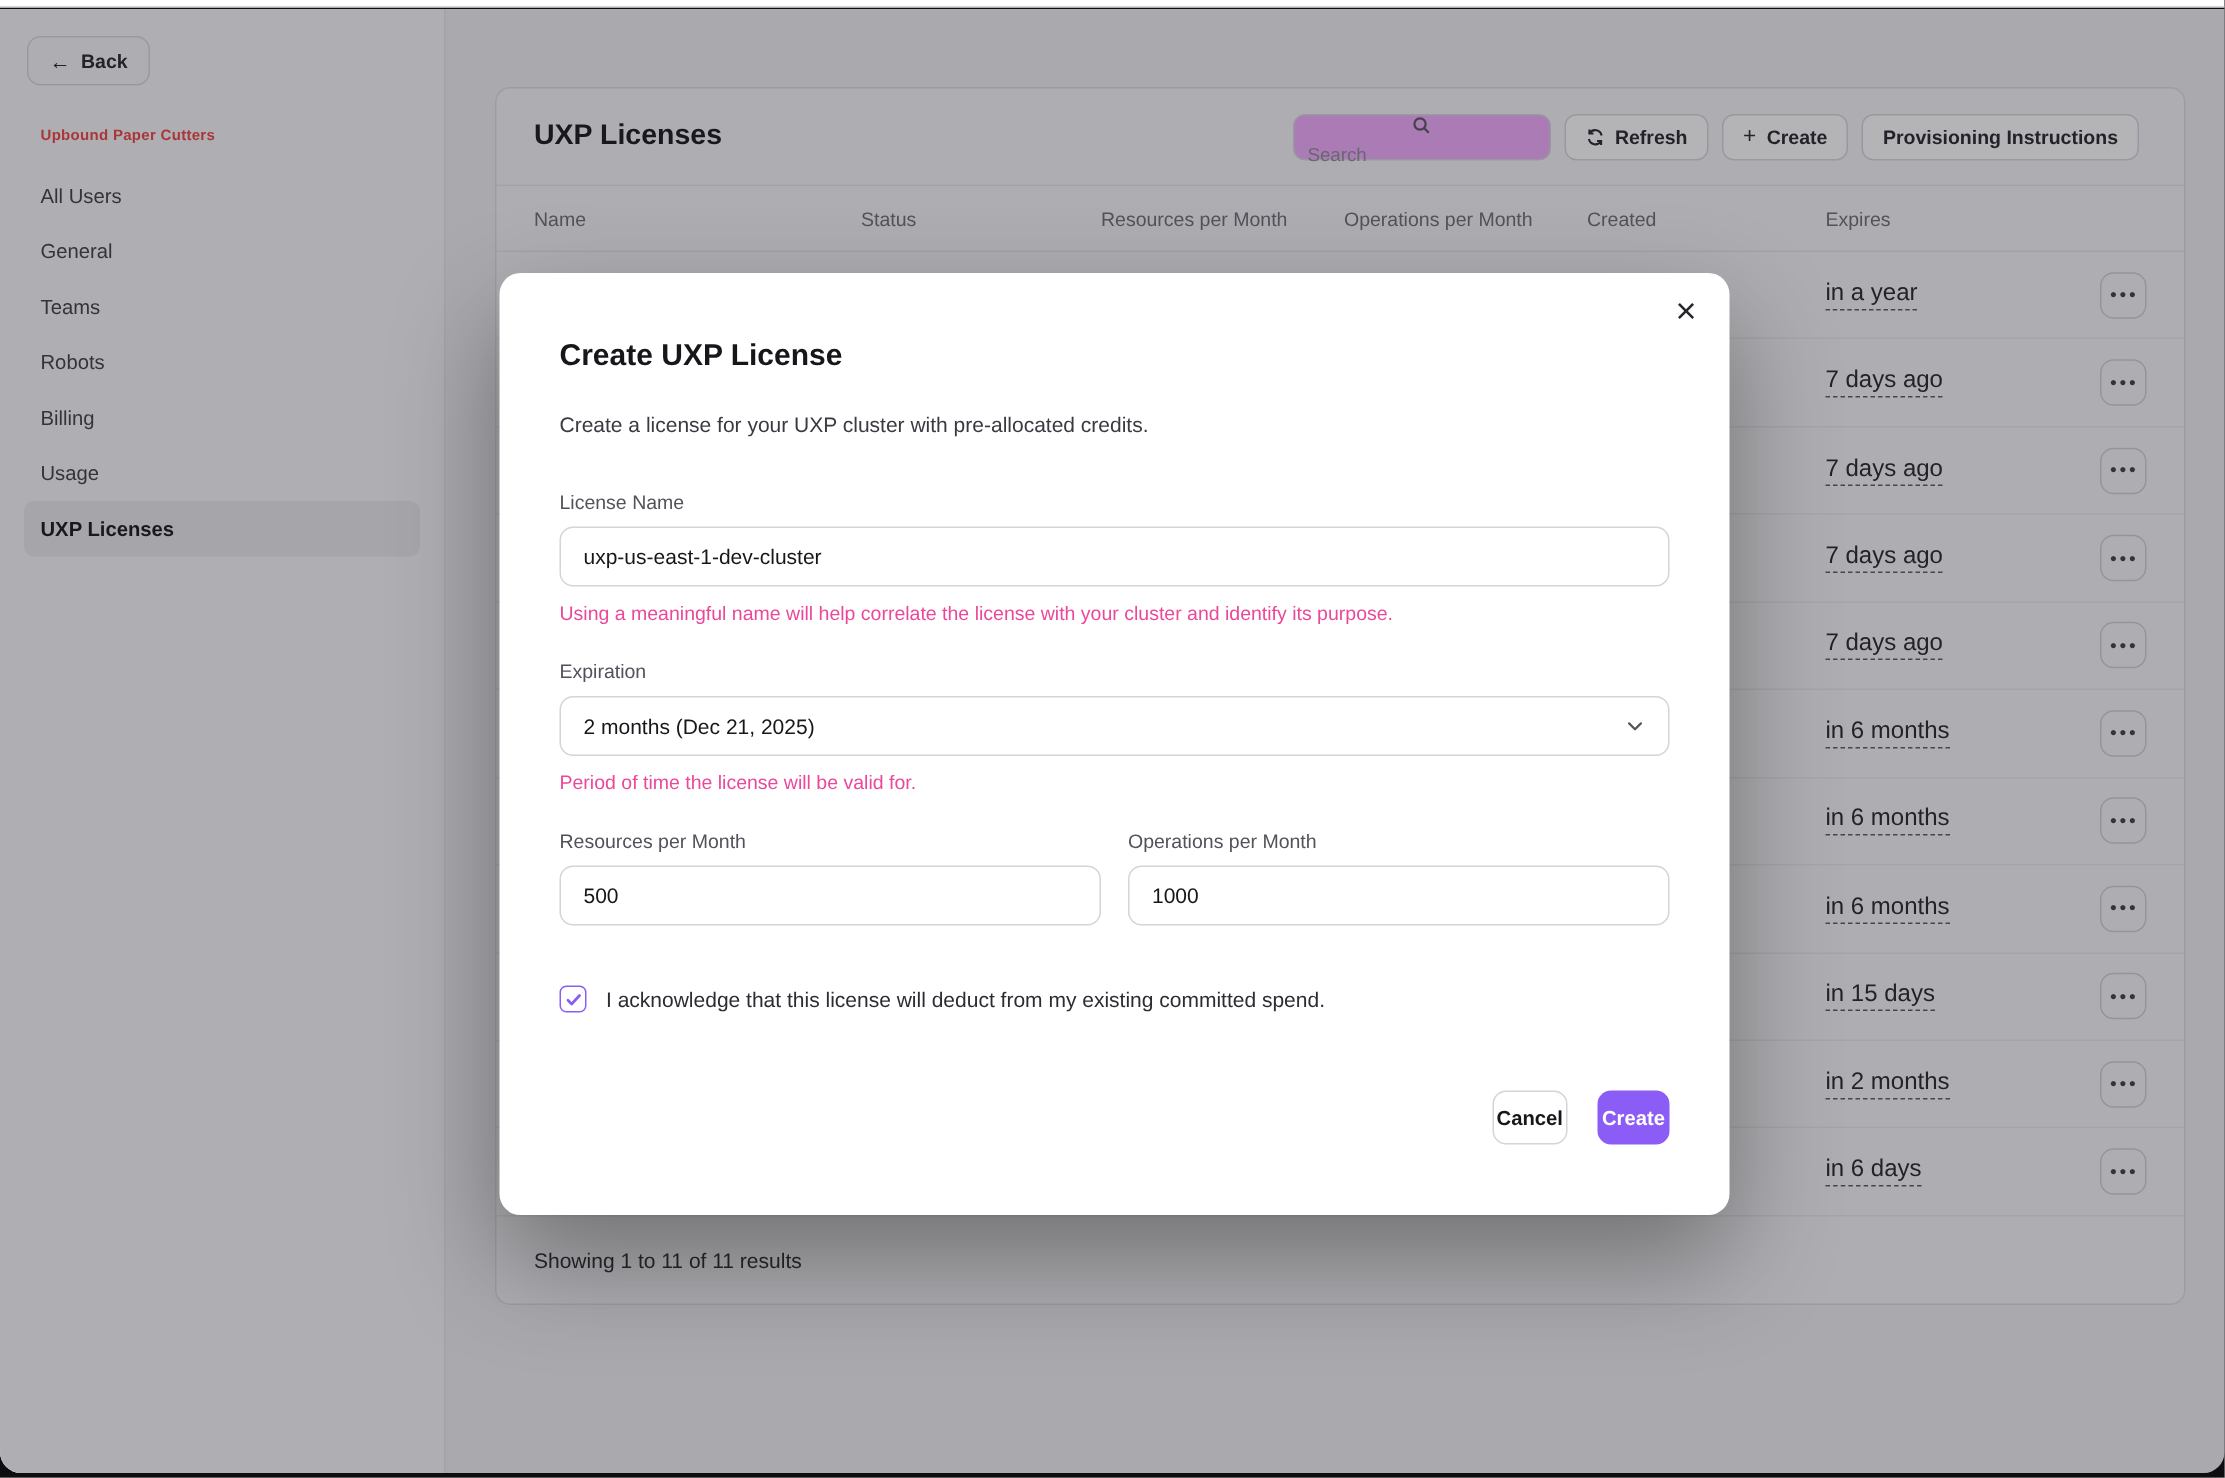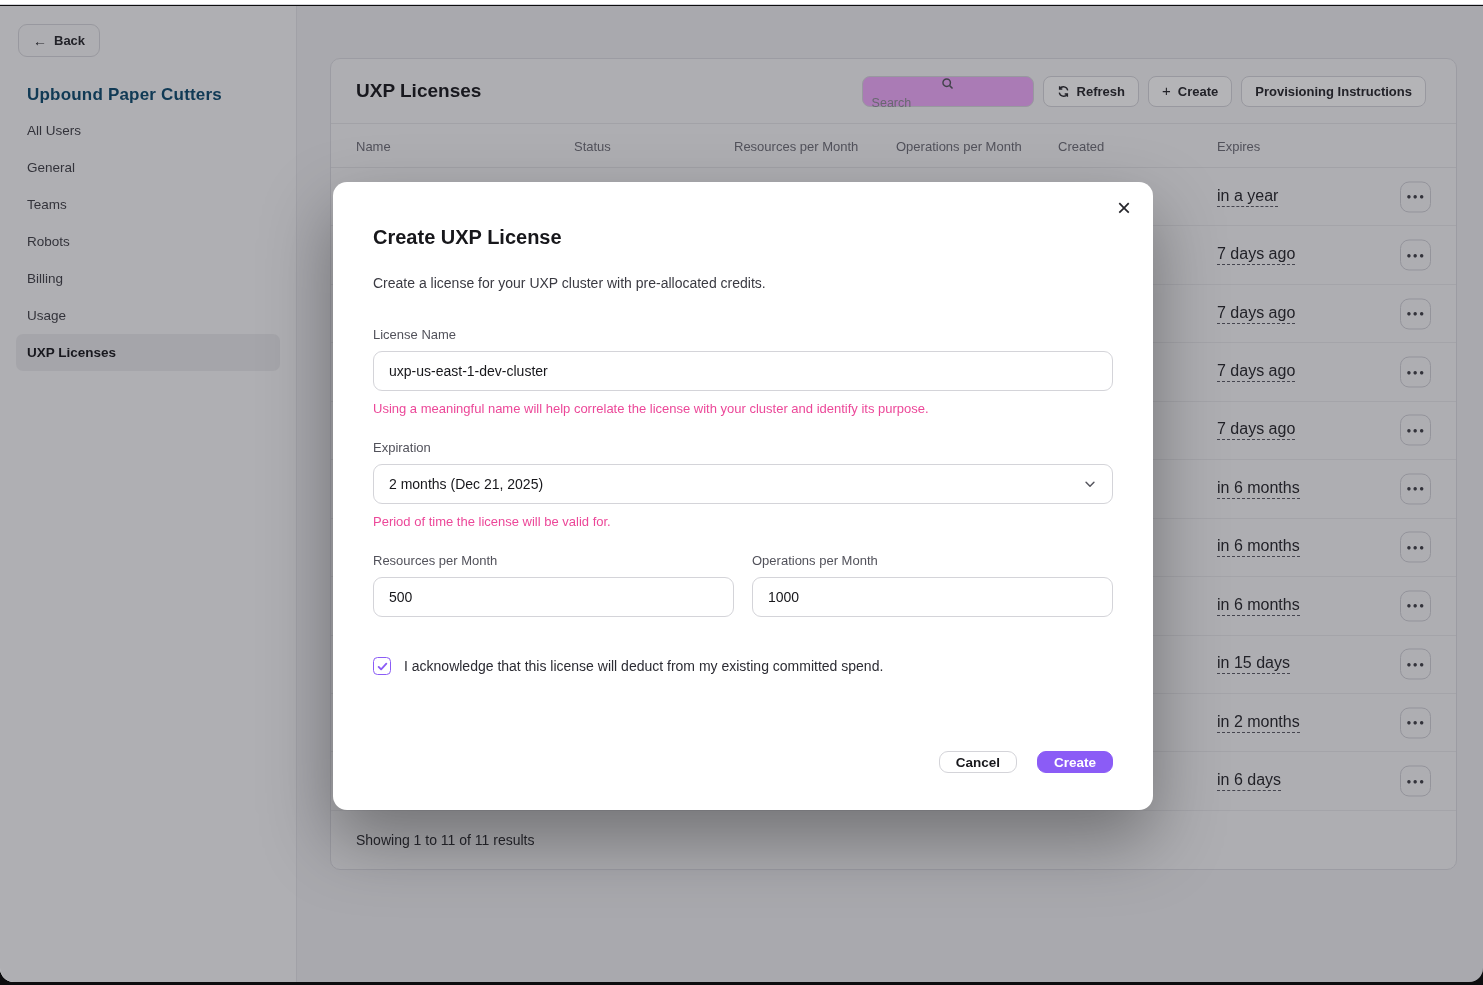--- a/index.html
+++ b/index.html
@@ -35,21 +35,21 @@
     position:absolute; left:18px; top:18px;
     height:33px; padding:0 14px;
     display:flex; align-items:center; gap:7px;
     background:#f7f7f8; border:1px solid #d6d6db; border-radius:9px;
     font-family:inherit; font-size:13px; font-weight:700; color:#26262b;
     cursor:pointer;
   }
   .back-arrow { font-size:14px; line-height:1; }
   .org-name {
     position:absolute; left:27px; top:79px;
-    font-size:17px; font-weight:700; color:#0c4a6e; letter-spacing:.2px;
+    font-size:10px; font-weight:700; color:#ef4444; letter-spacing:.2px;
   }
   .nav { position:absolute; left:0; top:106px; width:100%; }
   .nav-item {
     height:37px; display:flex; align-items:center;
     margin:0 16px; padding-left:11px;
     font-size:13.5px; font-weight:500; color:#3f3f46;
     border-radius:7px; cursor:pointer;
   }
   .nav-item.active {
     background:#e9e9ec; color:#17171b; font-weight:700;
@@ -159,22 +159,22 @@
   .checkbox {
     width:18px; height:18px; flex:none;
     border:1.6px solid #8b5cf6; border-radius:4.5px; background:#fff;
     display:flex; align-items:center; justify-content:center; cursor:pointer;
   }
   .ack-label { font-size:14px; color:#2c2c33; }
   .modal-actions {
     display:flex; justify-content:flex-end; gap:20px; margin-top:52px;
   }
   .btn {
-    height:22px; border-radius:9px; font-family:inherit;
-    font-size:13.5px; font-weight:700; cursor:pointer; padding:0 16px;margin-top:24px;
+    height:36px; border-radius:9px; font-family:inherit;
+    font-size:13.5px; font-weight:700; cursor:pointer; padding:0 2px;
   }
   .btn-cancel { background:#fff; border:1px solid #d4d4d9; color:#17171b; }
   .btn-create { background:#8b5cf6; border:1px solid #8b5cf6; color:#fff; }
 </style>
 </head>
 <body>
 
 <div class="screen">
   <div class="top-strip"></div>
 

